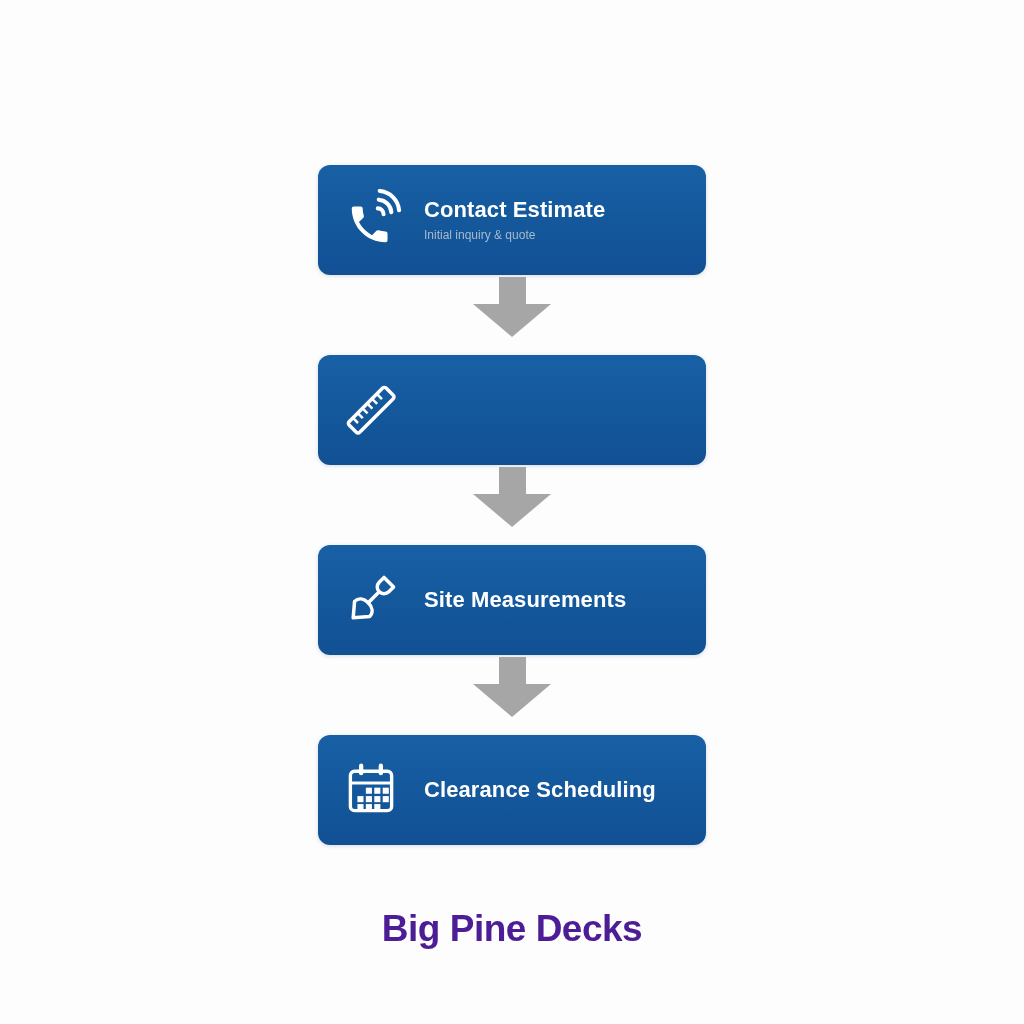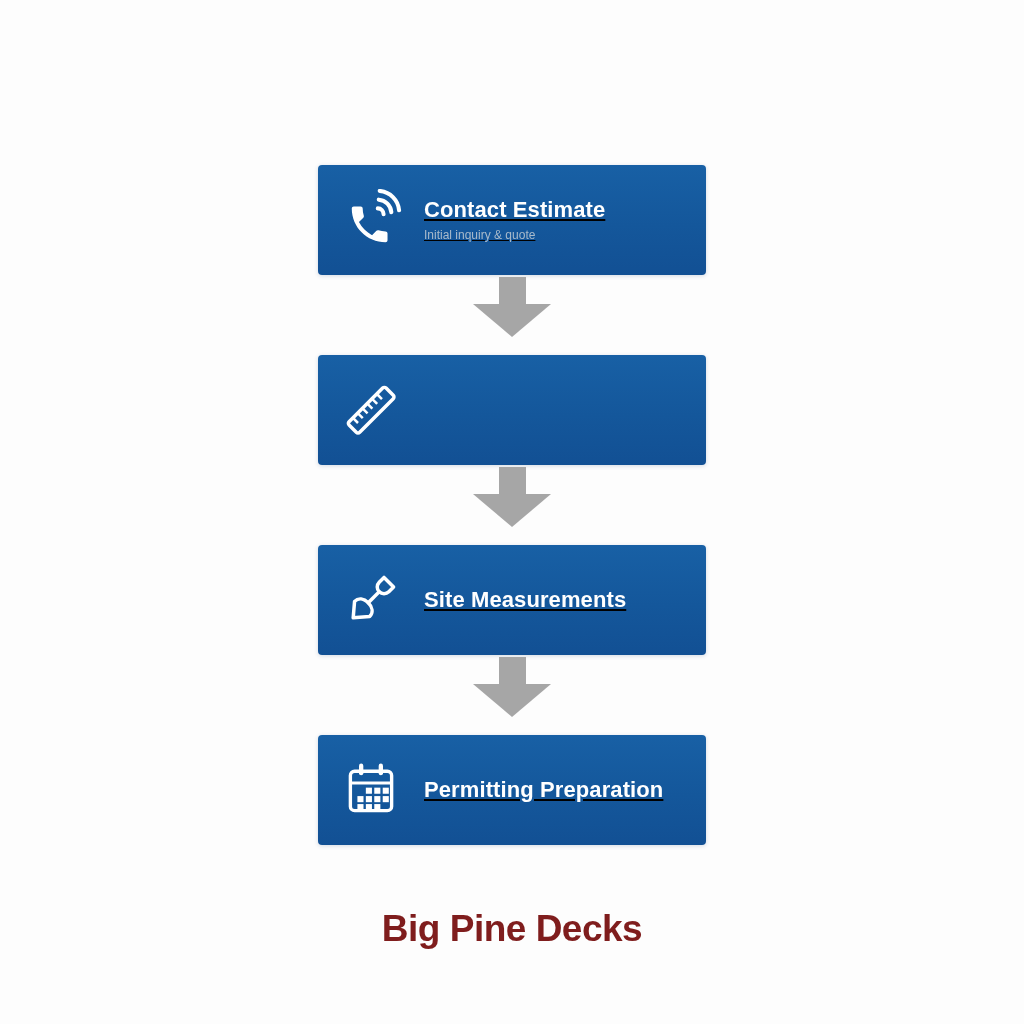--- a/index.html
+++ b/index.html
@@ -9,24 +9,24 @@
     font-family:"Liberation Sans", sans-serif;
     position:relative;
     overflow:hidden;
   }
   .canvas{position:absolute;inset:0;}
   .flow{
     position:absolute;left:318px;top:165px;width:388px;
     display:flex;flex-direction:column;
   }
   .step-card{
-    height:110px;border-radius:4px;
+    height:110px;border-radius:12px;
     background:linear-gradient(180deg,#1860A5 0%,#14579B 55%,#125094 100%);
     box-shadow:0 1px 4px rgba(20,60,110,0.18);
-    display:flex;align-items:center;text-decoration:underline;
+    display:flex;align-items:center;
   }
   .icon-zone{
     width:106px;flex:0 0 106px;
     display:flex;align-items:center;justify-content:center;
   }
   .icon-zone svg{display:block;}
   .text-zone{
     display:flex;flex-direction:column;justify-content:center;
     padding-right:10px;
   }
@@ -45,21 +45,21 @@
   .arrow-stem{width:27px;height:27px;background:#A6A6A6;}
   .arrow-head{
     width:0;height:0;
     border-left:39px solid transparent;
     border-right:39px solid transparent;
     border-top:33px solid #A6A6A6;
   }
   .footer-title{
     position:absolute;left:0;top:908px;width:1024px;
     text-align:center;
-    color:#7f1d1d;font-size:37px;font-weight:bold;
+    color:#4c1d95;font-size:37px;font-weight:bold;
     letter-spacing:-0.5px;
   }
 </style>
 </head>
 <body>
 
 <div class="canvas">
   <div class="flow">
 
     <div class="step-card">
@@ -152,20 +152,20 @@
             <rect x="26.5" y="38.5" width="6.5" height="6.5"></rect>
             <rect x="35.5" y="38.5" width="6.5" height="6.5"></rect>
             <rect x="44.5" y="38.5" width="6.5" height="6.5"></rect>
             <rect x="17.5" y="47" width="6.5" height="5.5"></rect>
             <rect x="26.5" y="47" width="6.5" height="5.5"></rect>
             <rect x="35.5" y="47" width="6.5" height="5.5"></rect>
           </g>
         </svg>
       </div>
       <div class="text-zone">
-        <div class="step-title">Permitting Preparation</div>
+        <div class="step-title">Clearance Scheduling</div>
       </div>
     </div>
 
   </div>
 
   <div class="footer-title">Big Pine Decks</div>
 </div>
 
 </body></html>

